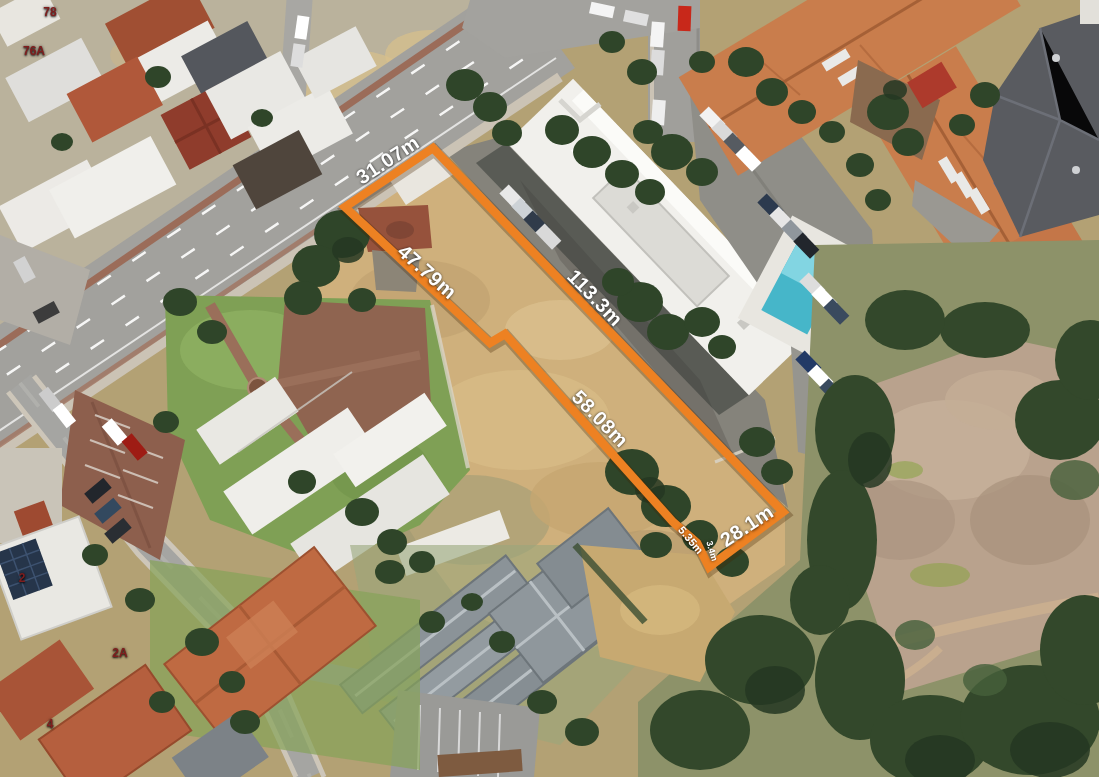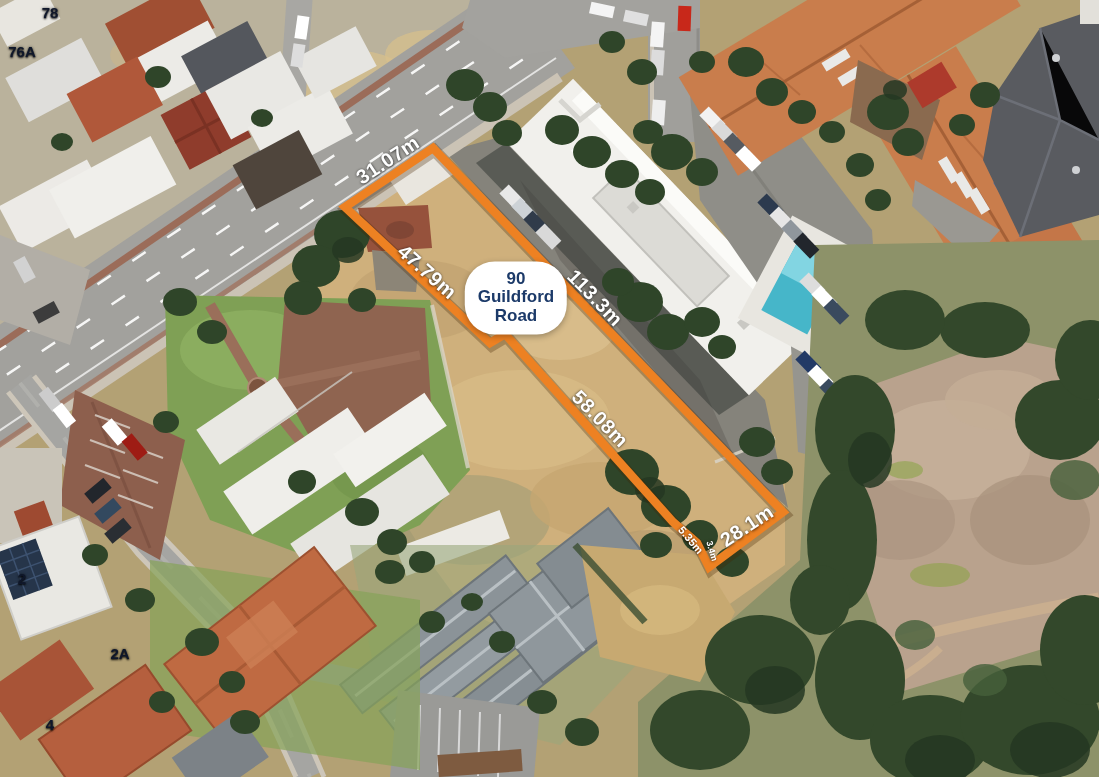--- a/index.html
+++ b/index.html
@@ -8,21 +8,21 @@
     background:#bfa878;font-family:"Liberation Sans",sans-serif;
   }
   .stage svg{position:absolute;left:0;top:0;display:block;}
   .overlay{position:absolute;left:0;top:0;width:100%;height:100%;pointer-events:none;}
   .dim{
     position:absolute;color:#fff;font-weight:700;white-space:nowrap;letter-spacing:.5px;
     transform:translate(-50%,-50%) rotate(var(--rot));
     text-shadow:0 1px 3px rgba(0,0,0,.6),0 0 2px rgba(0,0,0,.35);
   }
   .hn{
-    position:absolute;color:#0f172a;font-weight:700;font-size:15px;white-space:nowrap;
+    position:absolute;color:#7f1d1d;font-weight:700;font-size:12px;white-space:nowrap;
     transform:translate(-50%,-50%);
     text-shadow:0 1px 2px rgba(0,0,0,.85),0 0 3px rgba(0,0,0,.5);
   }
   .pill{
     position:absolute;transform:translate(-50%,-50%);
     background:#ffffff;border-radius:30px;padding:9px 13px;
     text-align:center;color:#1C3A69;font-weight:700;font-size:17px;line-height:1.08;
     box-shadow:0 2px 6px rgba(0,0,0,.3);
   }
 </style>
@@ -431,25 +431,20 @@
 
 <div class="overlay">
   <div class="dim" style="left:388px;top:160px;--rot:-33.5deg;font-size:20px">31.07m</div>
   <div class="dim" style="left:427px;top:272px;--rot:41.5deg;font-size:20px">47.79m</div>
   <div class="dim" style="left:595px;top:298px;--rot:46deg;font-size:20px">113.3m</div>
   <div class="dim" style="left:600px;top:419px;--rot:45.5deg;font-size:20px">58.08m</div>
   <div class="dim" style="left:691px;top:540px;--rot:50deg;font-size:11px;letter-spacing:.2px">5.35m</div>
   <div class="dim" style="left:712px;top:551px;--rot:73deg;font-size:9px;letter-spacing:0">3.4m</div>
   <div class="dim" style="left:747px;top:526px;--rot:-33.5deg;font-size:20px">28.1m</div>
 
-  <div class="pill" style="left:516px;top:298px">
-    <div>90</div>
-    <div>Guildford</div>
-    <div>Road</div>
-  </div>
 
   <div class="hn" style="left:50px;top:12px">78</div>
-  <div class="hn" style="left:22px;top:51px">76A</div>
+  <div class="hn" style="left:34px;top:51px">76A</div>
   <div class="hn" style="left:22px;top:578px">2</div>
   <div class="hn" style="left:120px;top:653px">2A</div>
   <div class="hn" style="left:50px;top:724px">4</div>
 </div>
 </div>
 
 </body></html>

